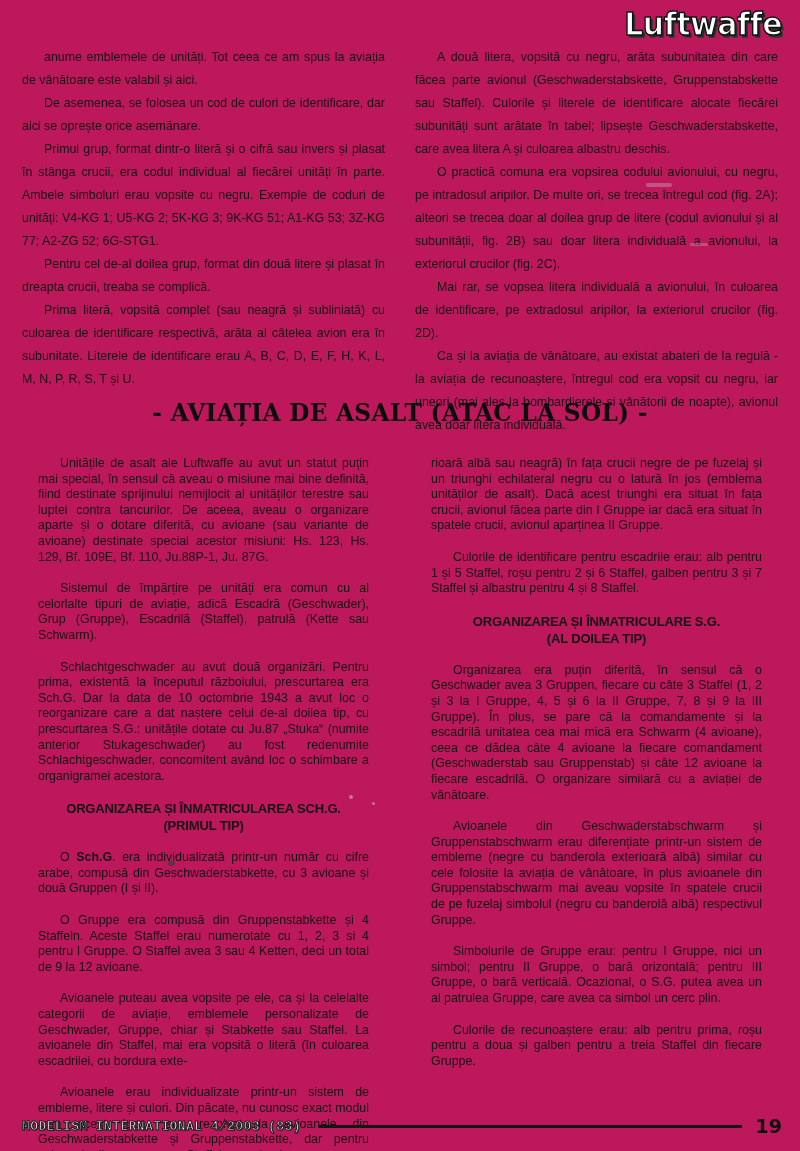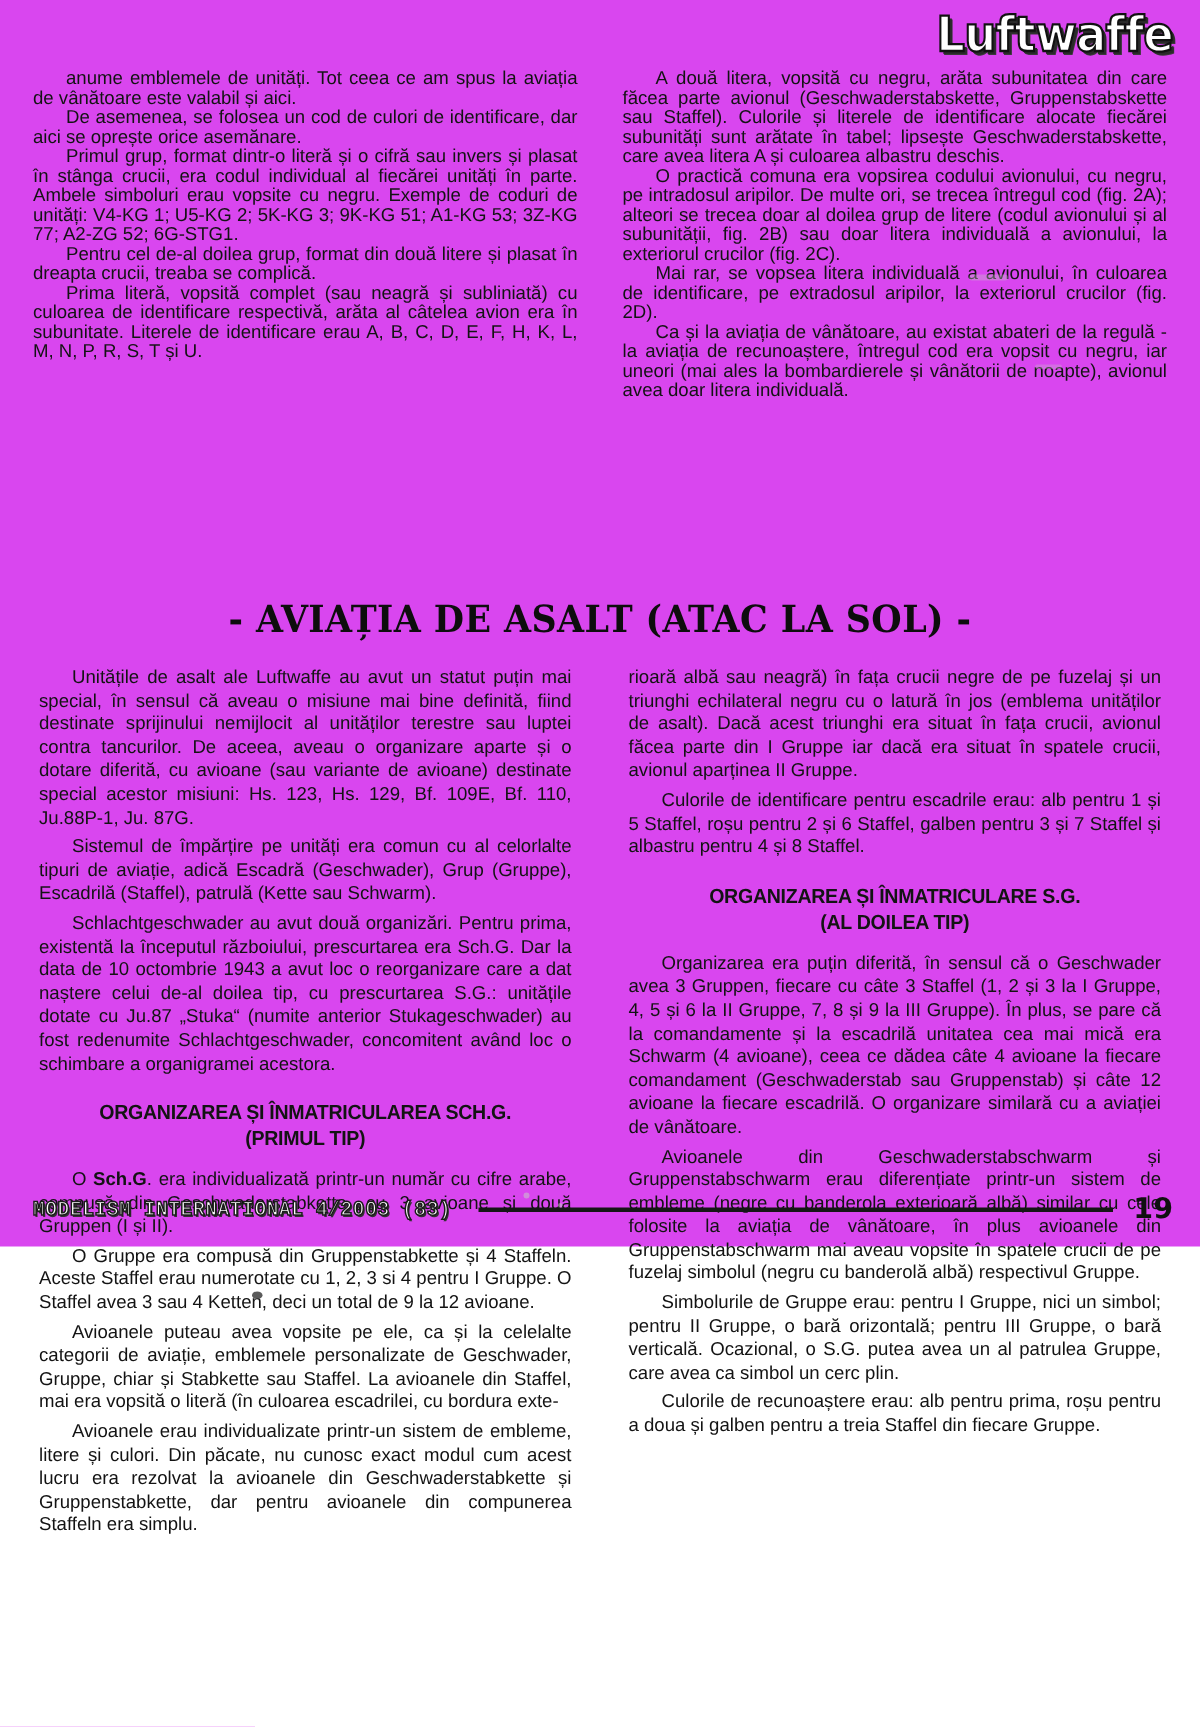--- a/index.html
+++ b/index.html
@@ -11,24 +11,24 @@
     width: 800px;
     height: 1151px;
     font-family: "Liberation Sans", sans-serif;
     color: #111111;
     position: relative;
     overflow: hidden;
   }
   .page {
     position: relative;
     width: 800px;
-    height: 831px;
+    height: 1151px;
     box-sizing: border-box;
     padding: 0;
-    background: #d946ef;
+    background: #be185d;
   }
 
   
   .masthead {
     position: absolute;
     top: 4px;
     right: 18px;
     height: 38px;
     display: flex;
     align-items: center;
@@ -46,21 +46,21 @@
        2.5px 2.5px 0 #3a3a3a;
     transform: scaleY(1.08);
   }
 
   
   .col {
     position: absolute;
     top: 46px;
     width: 363px;
     font-size: 12.4px;
-    line-height: 13px;
+    line-height: 23px;
     text-align: justify;
     color: #131313;
   }
   .col-left  { left: 22px; }
   .col-right { left: 415px; }
 
   .col p {
     margin: 0;
     text-indent: 22px;
     text-align: justify;
@@ -88,21 +88,21 @@
     top: 440px;
     width: 363px;
     font-size: 12.4px;
     line-height: 15.6px;
     text-align: justify;
     color: #131313;
   }
   .lower-left  { left: 22px; }
   .lower-right { left: 415px; }
   .lower-col p {
-    margin: 4px;
+    margin: 16px;
     text-indent: 22px;
     text-align: justify;
   }
   .lower-col p.no-indent { text-indent: 0; }
 
   .sub-head {
     text-align: center;
     font-weight: bold;
     font-size: 13.6px;
     line-height: 17px;

